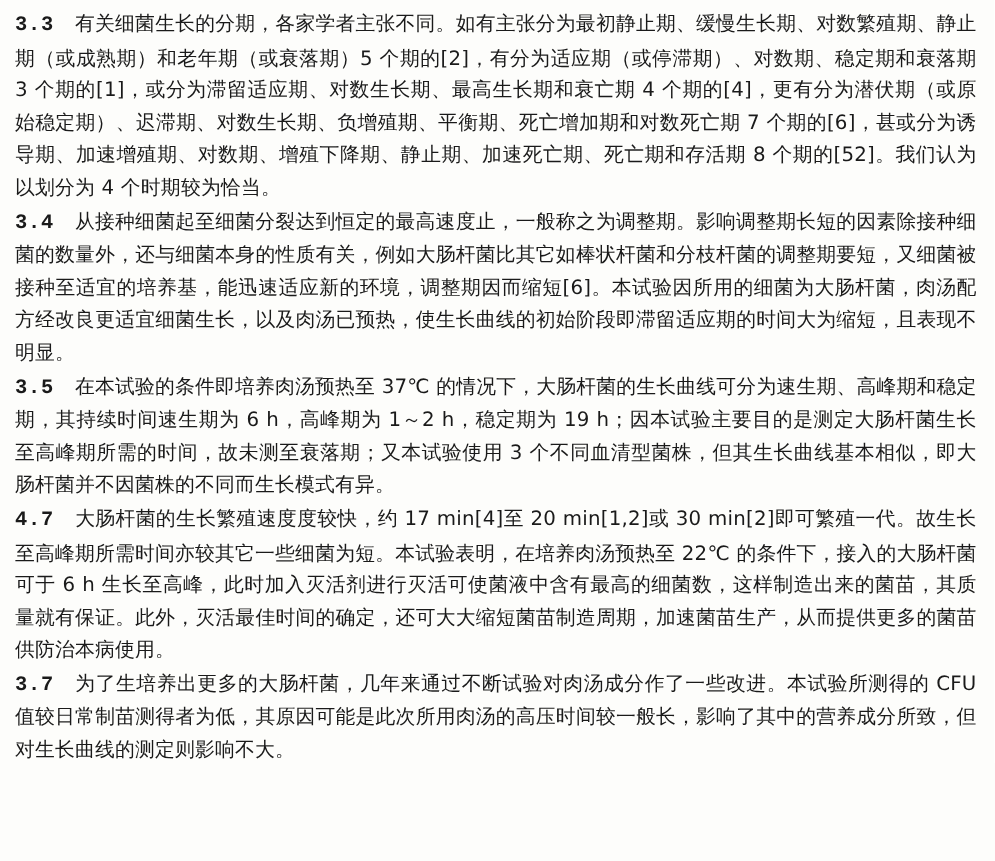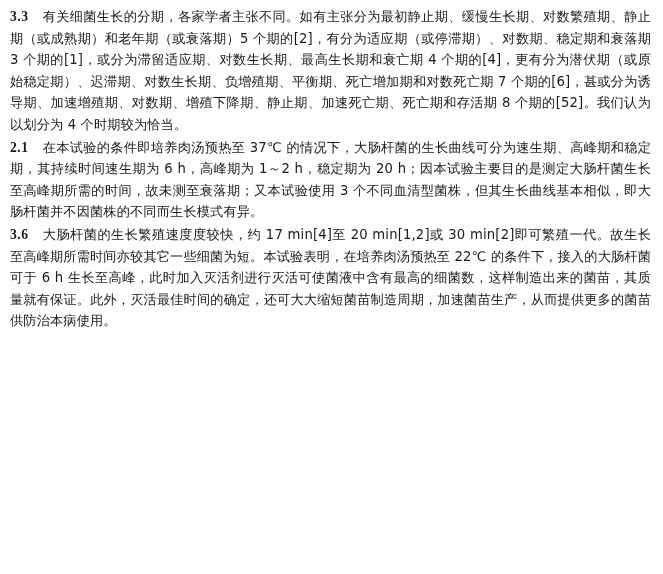--- a/index.html
+++ b/index.html
@@ -27,44 +27,50 @@
   .para {
     margin: 0 0 1px 0;
     font-size: 13.2px;
     line-height: 21.6px;
     color: #1a1a1a;
     text-align: justify;
     text-justify: inter-character;
     letter-spacing: 0.15px;
   }
   .para .num {
-    font-family: Liberation Serif, serif;
+    font-family: Liberation Mono, monospace;
     font-weight: bold;
     font-size: 13.6px;
     letter-spacing: 0.5px;
   }
   .para .gap {
     display: inline-block;
     width: 14px;
   }
 </style>
 </head>
 <body>
 
 <div class="page">
   <div class="doc-body">
 
     <p class="para">
       <span class="num">3.3</span><span class="gap"></span><span>有关细菌生长的分期，各家学者主张不同。如有主张分为最初静止期、缓慢生长期、对数繁殖期、静止期（或成熟期）和老年期（或衰落期）5 个期的[2]，有分为适应期（或停滞期）、对数期、稳定期和衰落期 3 个期的[1]，或分为滞留适应期、对数生长期、最高生长期和衰亡期 4 个期的[4]，更有分为潜伏期（或原始稳定期）、迟滞期、对数生长期、负增殖期、平衡期、死亡增加期和对数死亡期 7 个期的[6]，甚或分为诱导期、加速增殖期、对数期、增殖下降期、静止期、加速死亡期、死亡期和存活期 8 个期的[52]。我们认为以划分为 4 个时期较为恰当。</span>
     </p>
 
-
     <p class="para">
-      <span class="num">2.1</span><span class="gap"></span><span>在本试验的条件即培养肉汤预热至 37℃ 的情况下，大肠杆菌的生长曲线可分为速生期、高峰期和稳定期，其持续时间速生期为 6 h，高峰期为 1～2 h，稳定期为 20 h；因本试验主要目的是测定大肠杆菌生长至高峰期所需的时间，故未测至衰落期；又本试验使用 3 个不同血清型菌株，但其生长曲线基本相似，即大肠杆菌并不因菌株的不同而生长模式有异。</span>
+      <span class="num">3.4</span><span class="gap"></span><span>从接种细菌起至细菌分裂达到恒定的最高速度止，一般称之为调整期。影响调整期长短的因素除接种细菌的数量外，还与细菌本身的性质有关，例如大肠杆菌比其它如棒状杆菌和分枝杆菌的调整期要短，又细菌被接种至适宜的培养基，能迅速适应新的环境，调整期因而缩短[6]。本试验因所用的细菌为大肠杆菌，肉汤配方经改良更适宜细菌生长，以及肉汤已预热，使生长曲线的初始阶段即滞留适应期的时间大为缩短，且表现不明显。</span>
     </p>
 
     <p class="para">
-      <span class="num">3.6</span><span class="gap"></span><span>大肠杆菌的生长繁殖速度度较快，约 17 min[4]至 20 min[1,2]或 30 min[2]即可繁殖一代。故生长至高峰期所需时间亦较其它一些细菌为短。本试验表明，在培养肉汤预热至 22℃ 的条件下，接入的大肠杆菌可于 6 h 生长至高峰，此时加入灭活剂进行灭活可使菌液中含有最高的细菌数，这样制造出来的菌苗，其质量就有保证。此外，灭活最佳时间的确定，还可大大缩短菌苗制造周期，加速菌苗生产，从而提供更多的菌苗供防治本病使用。</span>
+      <span class="num">3.5</span><span class="gap"></span><span>在本试验的条件即培养肉汤预热至 37℃ 的情况下，大肠杆菌的生长曲线可分为速生期、高峰期和稳定期，其持续时间速生期为 6 h，高峰期为 1～2 h，稳定期为 19 h；因本试验主要目的是测定大肠杆菌生长至高峰期所需的时间，故未测至衰落期；又本试验使用 3 个不同血清型菌株，但其生长曲线基本相似，即大肠杆菌并不因菌株的不同而生长模式有异。</span>
     </p>
 
+    <p class="para">
+      <span class="num">4.7</span><span class="gap"></span><span>大肠杆菌的生长繁殖速度度较快，约 17 min[4]至 20 min[1,2]或 30 min[2]即可繁殖一代。故生长至高峰期所需时间亦较其它一些细菌为短。本试验表明，在培养肉汤预热至 22℃ 的条件下，接入的大肠杆菌可于 6 h 生长至高峰，此时加入灭活剂进行灭活可使菌液中含有最高的细菌数，这样制造出来的菌苗，其质量就有保证。此外，灭活最佳时间的确定，还可大大缩短菌苗制造周期，加速菌苗生产，从而提供更多的菌苗供防治本病使用。</span>
+    </p>
+
+    <p class="para">
+      <span class="num">3.7</span><span class="gap"></span><span>为了生培养出更多的大肠杆菌，几年来通过不断试验对肉汤成分作了一些改进。本试验所测得的 CFU 值较日常制苗测得者为低，其原因可能是此次所用肉汤的高压时间较一般长，影响了其中的营养成分所致，但对生长曲线的测定则影响不大。</span>
+    </p>
 
   </div>
 </div>
 
 </body></html>

